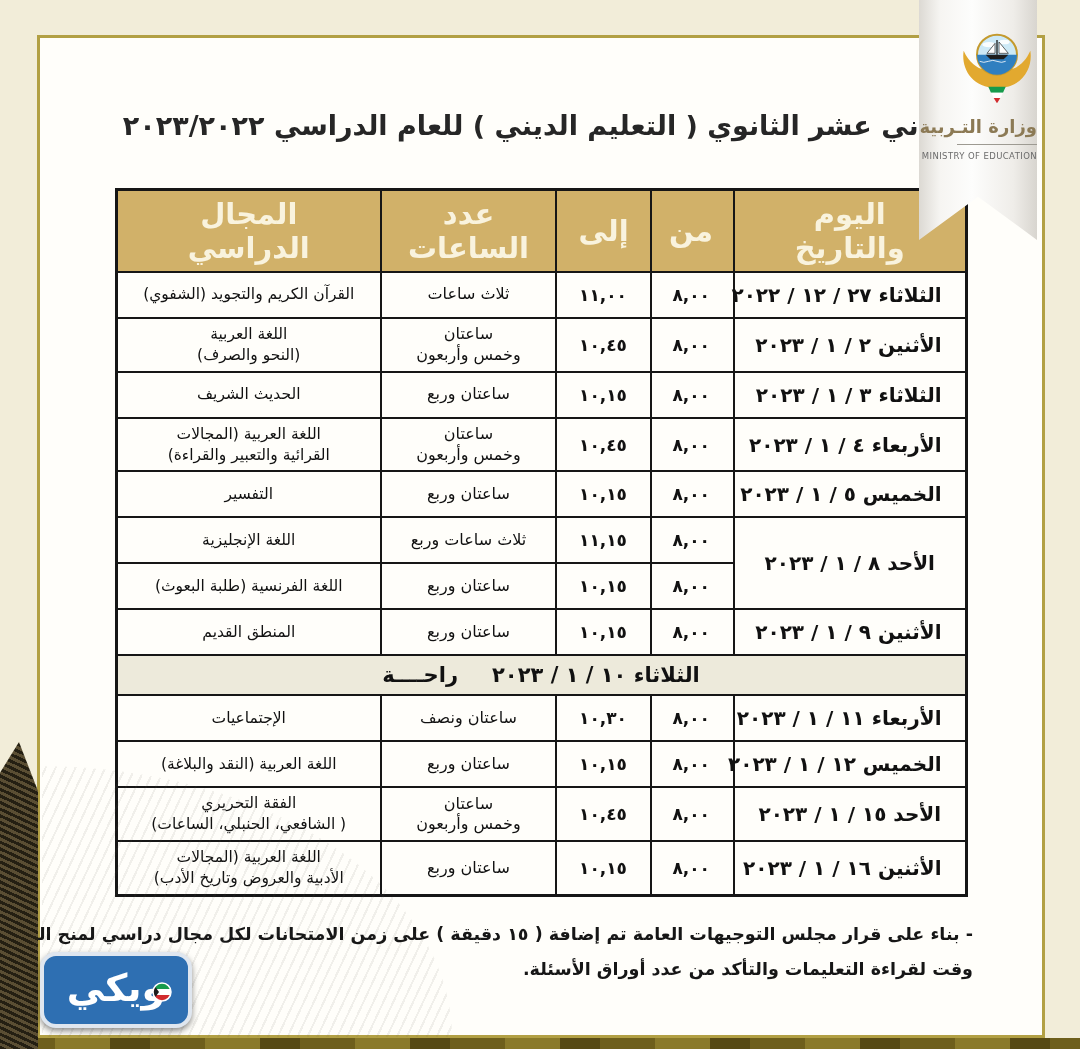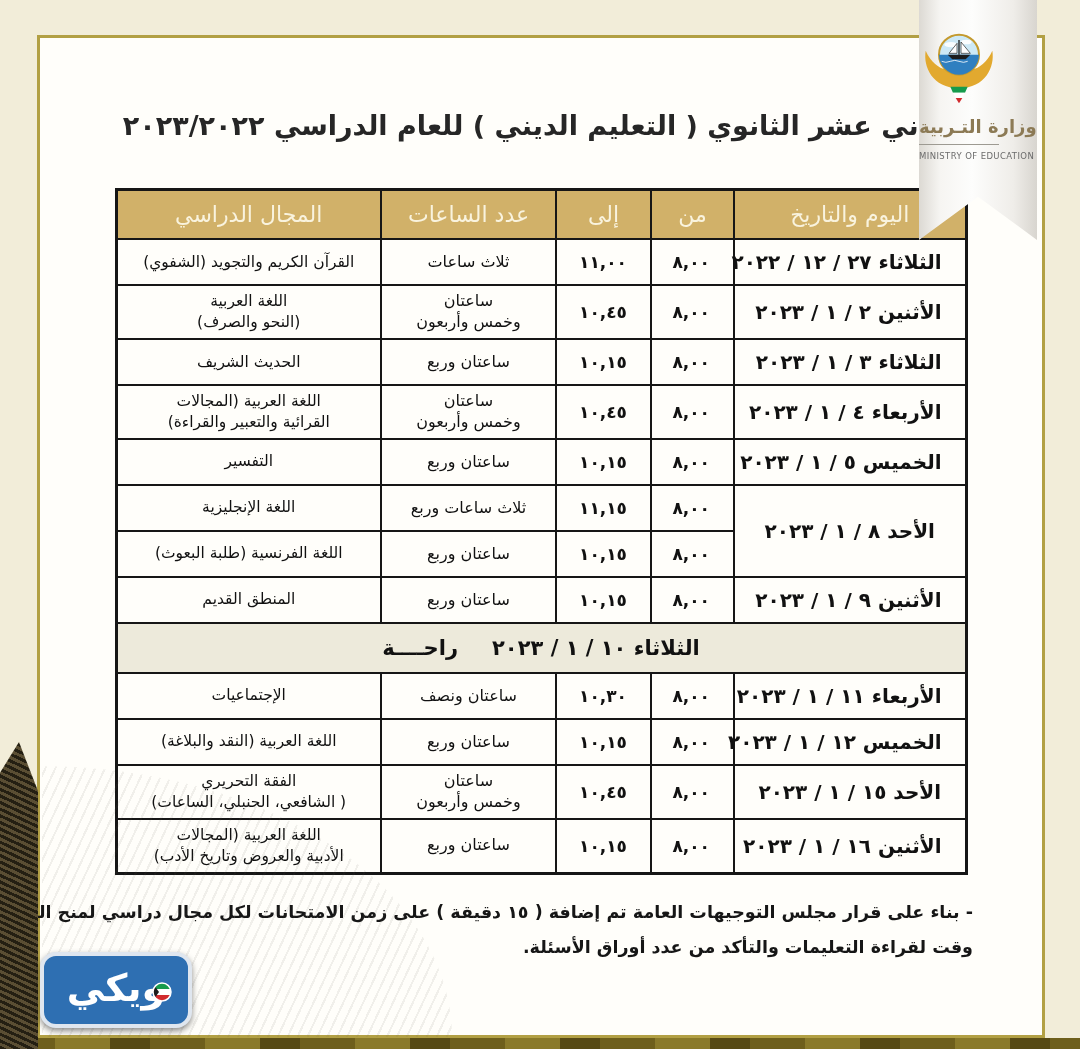--- a/index.html
+++ b/index.html
@@ -17,43 +17,43 @@
   .title{margin-top:66px;text-align:center;
          font-size:27px;font-weight:bold;color:var(--title-text,#262626);
          line-height:1.62;}
 
   
   table.exam-table{width:850px;margin:40px auto 0 auto;border-collapse:collapse;
          table-layout:fixed;direction:rtl;}
   table.exam-table,td,th{border:2px solid var(--border-dark,#161616);}
   table.exam-table{border-width:3px;}
   th{background:var(--header-bg,#d1b169);color:var(--header-text,#f9f3de);
-     font-size:22px;font-weight:normal;padding:6px 20px;height:50px;box-sizing:border-box;}
+     font-size:29px;font-weight:bold;padding:6px 20px;height:50px;box-sizing:border-box;}
   td{background:transparent;color:#111;text-align:center;vertical-align:middle;
      padding:5px 23px;box-sizing:border-box;}
   tbody tr{height:46px;}
   td.c-date{font-size:20px;font-weight:bold;white-space:nowrap;}
   td.c-time{font-size:17px;font-weight:bold;}
   td.c-hours{font-size:16px;white-space:pre-line;line-height:1.3;margin-left:40px;}
   td.c-subject{font-size:15.5px;white-space:pre-line;line-height:1.35;}
-  tr.rest-row{height:50px;}
+  tr.rest-row{height:40px;}
   td.rest-cell{background:var(--rest-bg,#edeadb);font-size:21px;font-weight:bold;}
   td.rest-cell .rest-label{margin-right:34px;letter-spacing:1px;}
 
   
   .note{width:864px;margin:20px auto 0 auto;text-align:right;
         font-size:17.5px;font-weight:bold;color:#161616;line-height:2.0;}
   .note div{white-space:nowrap;}
 
   
   .ribbon{position:absolute;left:auto;right:43px;top:0;width:118px;height:240px;z-index:70;
           background:linear-gradient(90deg,#dcd9d3 0%,#f6f5f2 18%,#fdfdfc 45%,#efede9 80%,#d8d5cf 100%);
           box-shadow:0 5px 9px rgba(60,55,40,.35);
           clip-path:polygon(0 0,100% 0,100% 100%,50% 82%,0 100%);
-          display:flex;flex-direction:column;align-items:flex-end;padding-top:24px;box-sizing:border-box;}
+          display:flex;flex-direction:column;align-items:flex-start;padding-top:24px;box-sizing:border-box;}
   .min-ar{margin-top:8px;font-size:18px;font-weight:bold;color:var(--ministry-gold,#8c7a55);}
   .min-divider{width:80px;height:1px;background:#9d9a92;margin:7px 0 6px 0;}
   .min-en{font-size:8.5px;color:#6b6b6b;letter-spacing:.4px;}
 
   
   .inner-watermark{position:absolute;left:42px;top:752px;width:410px;height:285px;z-index:40;
           background:repeating-linear-gradient(115deg,rgba(95,90,78,.15) 0 2px,rgba(0,0,0,0) 2px 9px);
           clip-path:ellipse(100% 95% at 0% 100%);opacity:.6;pointer-events:none;}
   
   .left-photo{position:absolute;left:0;top:742px;width:38px;height:307px;z-index:45;

